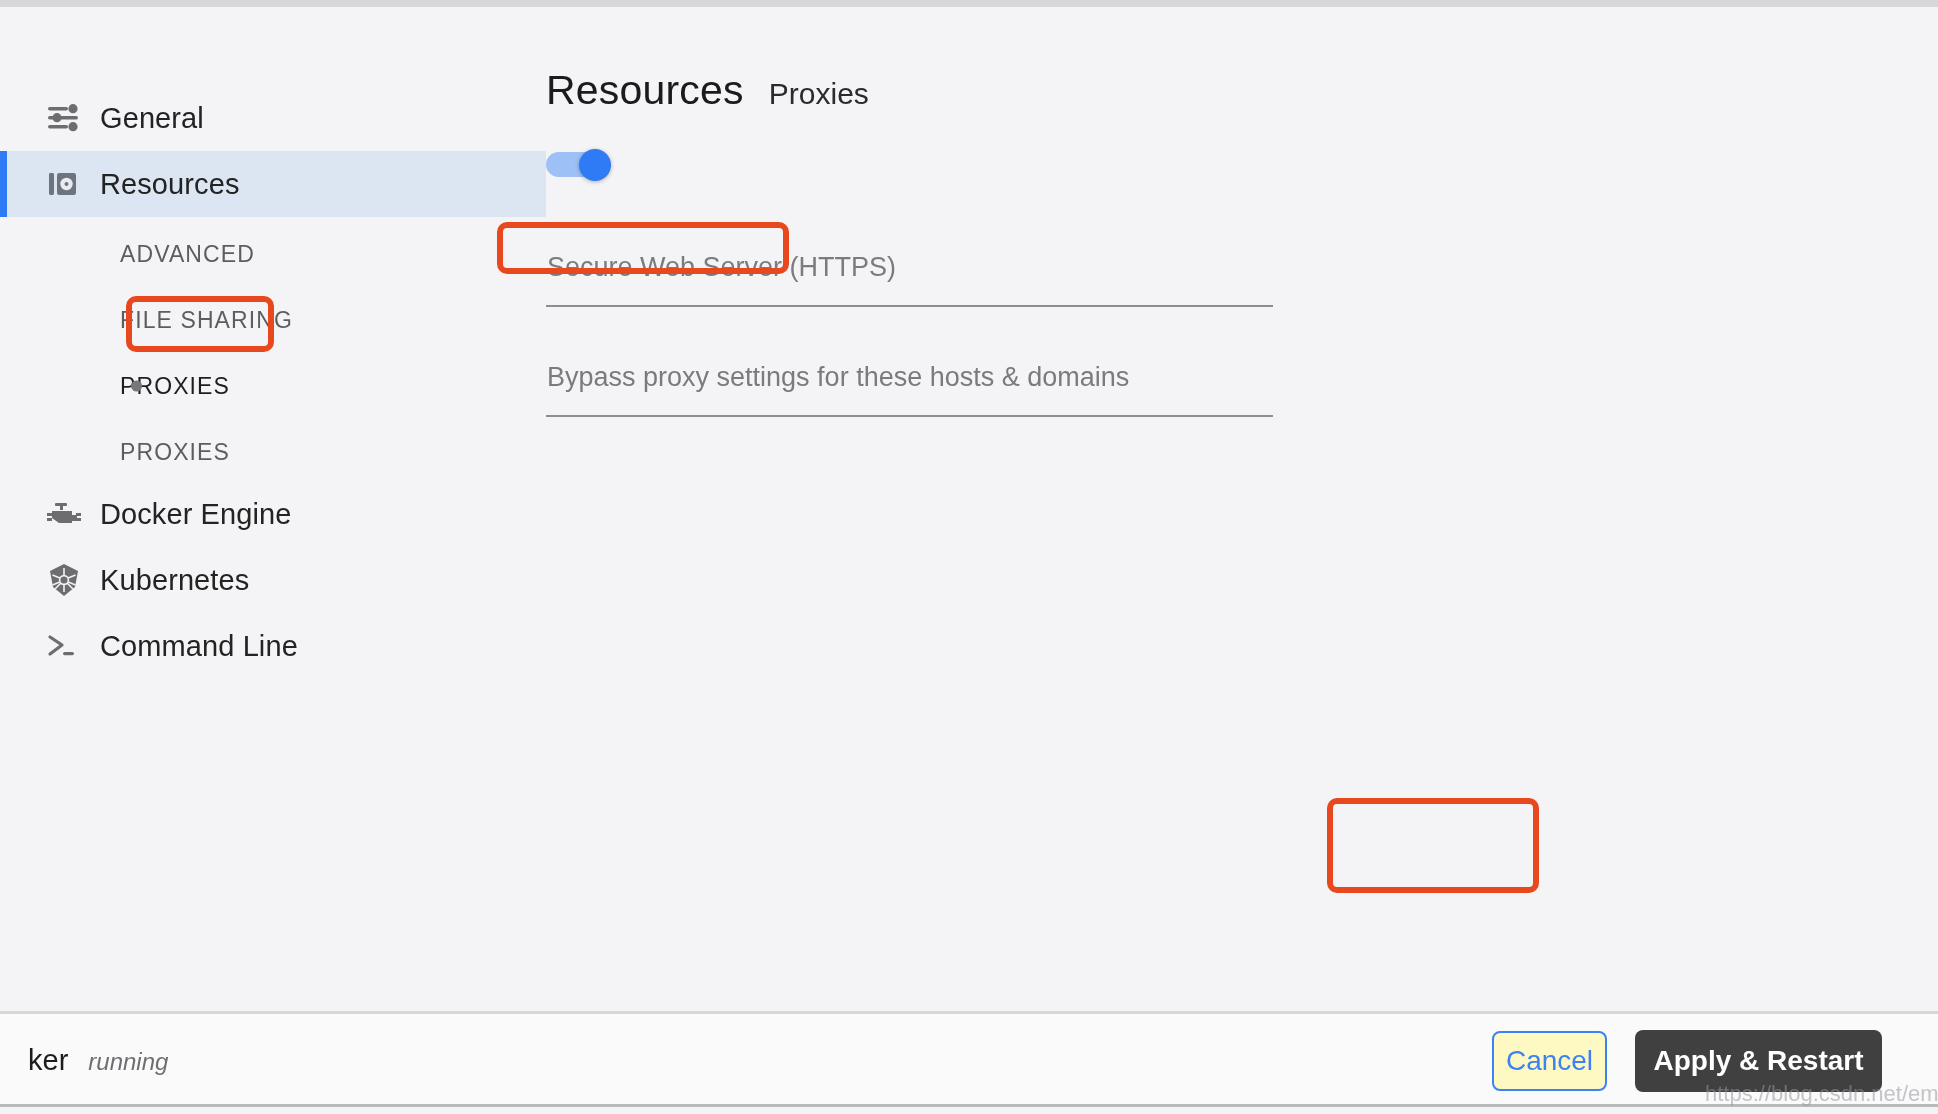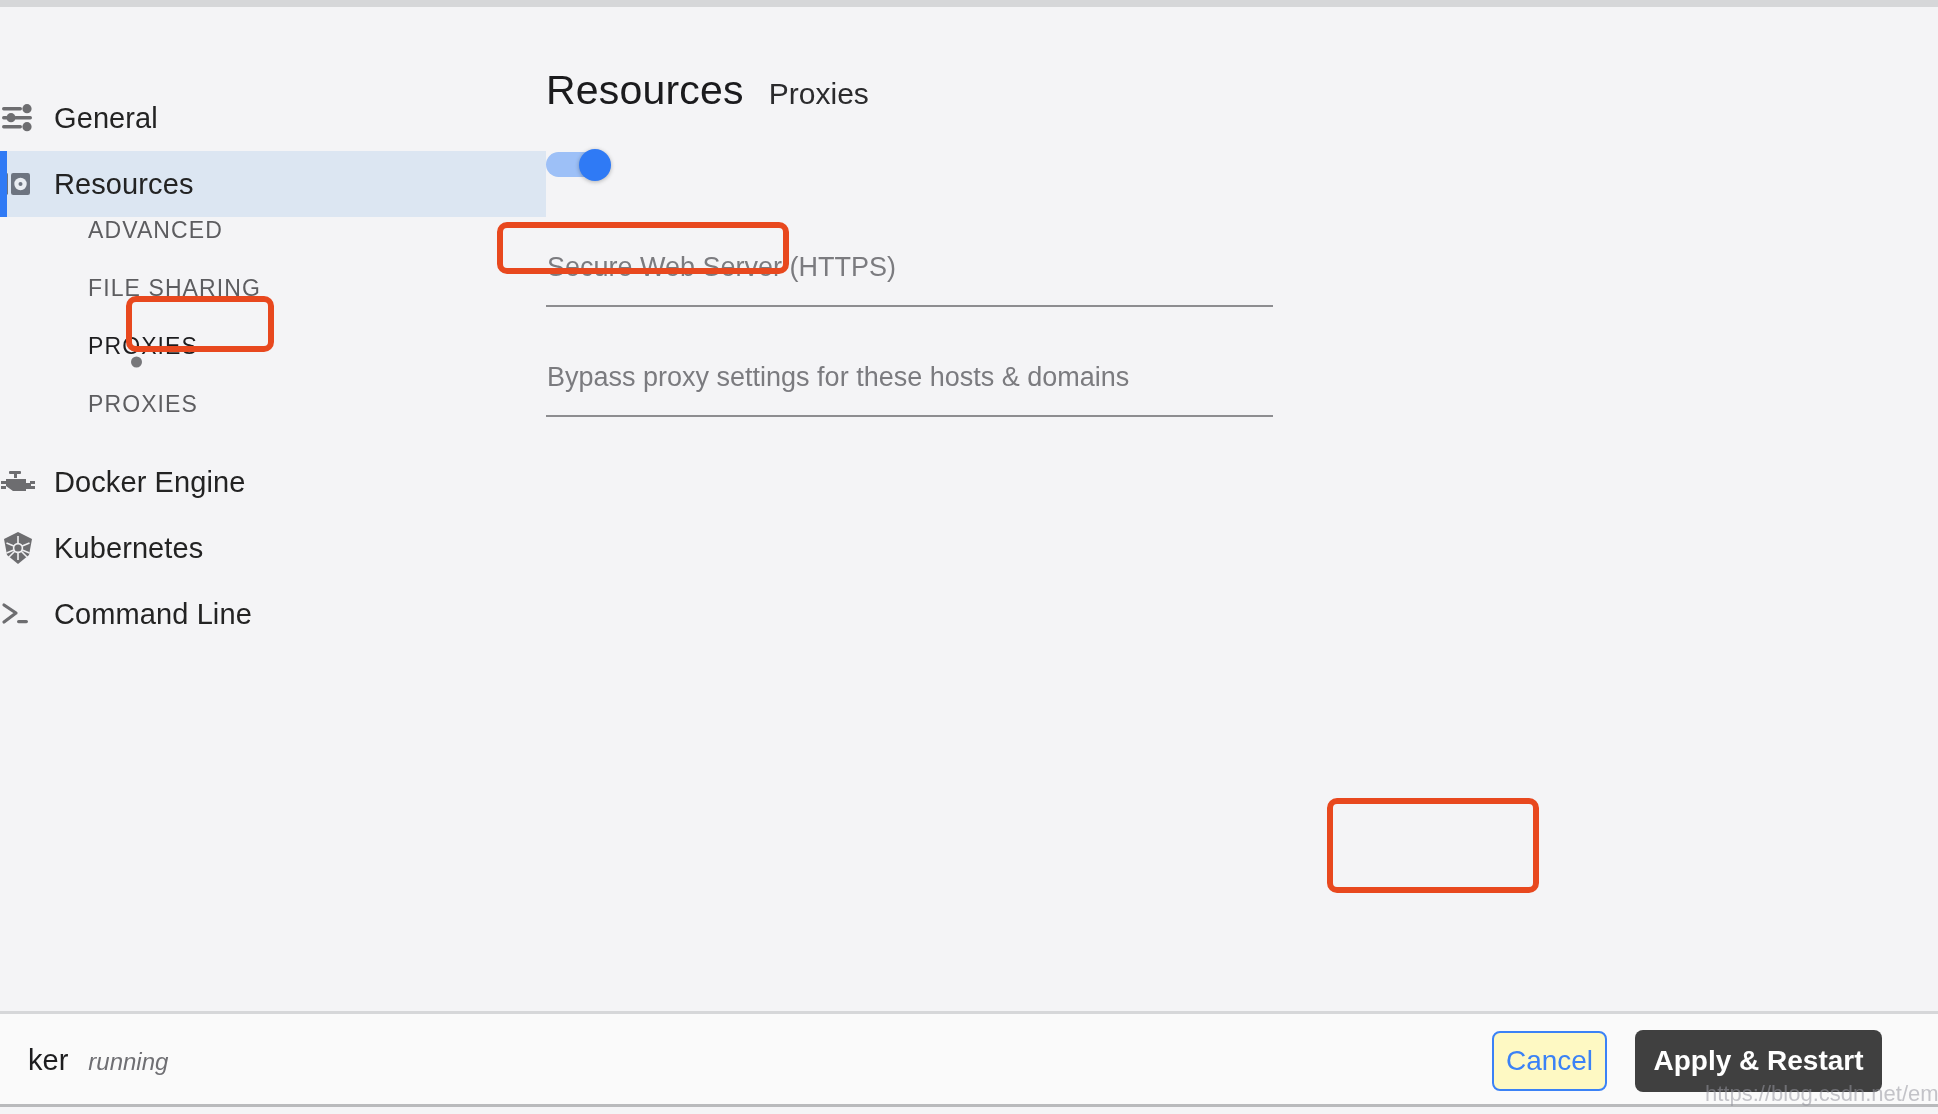--- a/index.html
+++ b/index.html
@@ -42,20 +42,21 @@
     width: 546px;
     height: 1004px;
     padding-top: 78px;
   }
 
   .nav-item {
     position: relative;
     display: flex;
     align-items: center;
     height: 66px;
+    padding-left: 46px;
     cursor: pointer;
   }
 
   .nav-item .nav-icon {
     width: 46px;
     display: flex;
     align-items: center;
     justify-content: flex-start;
     flex: none;
   }
@@ -75,23 +76,25 @@
     position: absolute;
     left: 0; top: 0;
     width: 7px; height: 100%;
     background: #2f7af5;
   }
 
   
   .sub-item {
     position: relative;
     display: flex;
+    align-items: center;
     height: 58px;
-    padding-left: 88px;
+    padding-left: 120px;
     cursor: pointer;
+    margin-top: 8px;
   }
   .sub-item .sub-label {
     font-size: 23px;
     letter-spacing: 1.1px;
     color: #5d5d60;
   }
   .sub-item.active .sub-label { color: #1d1d1f; }
   .sub-item .bullet {
     position: absolute;
     left: 131px;

